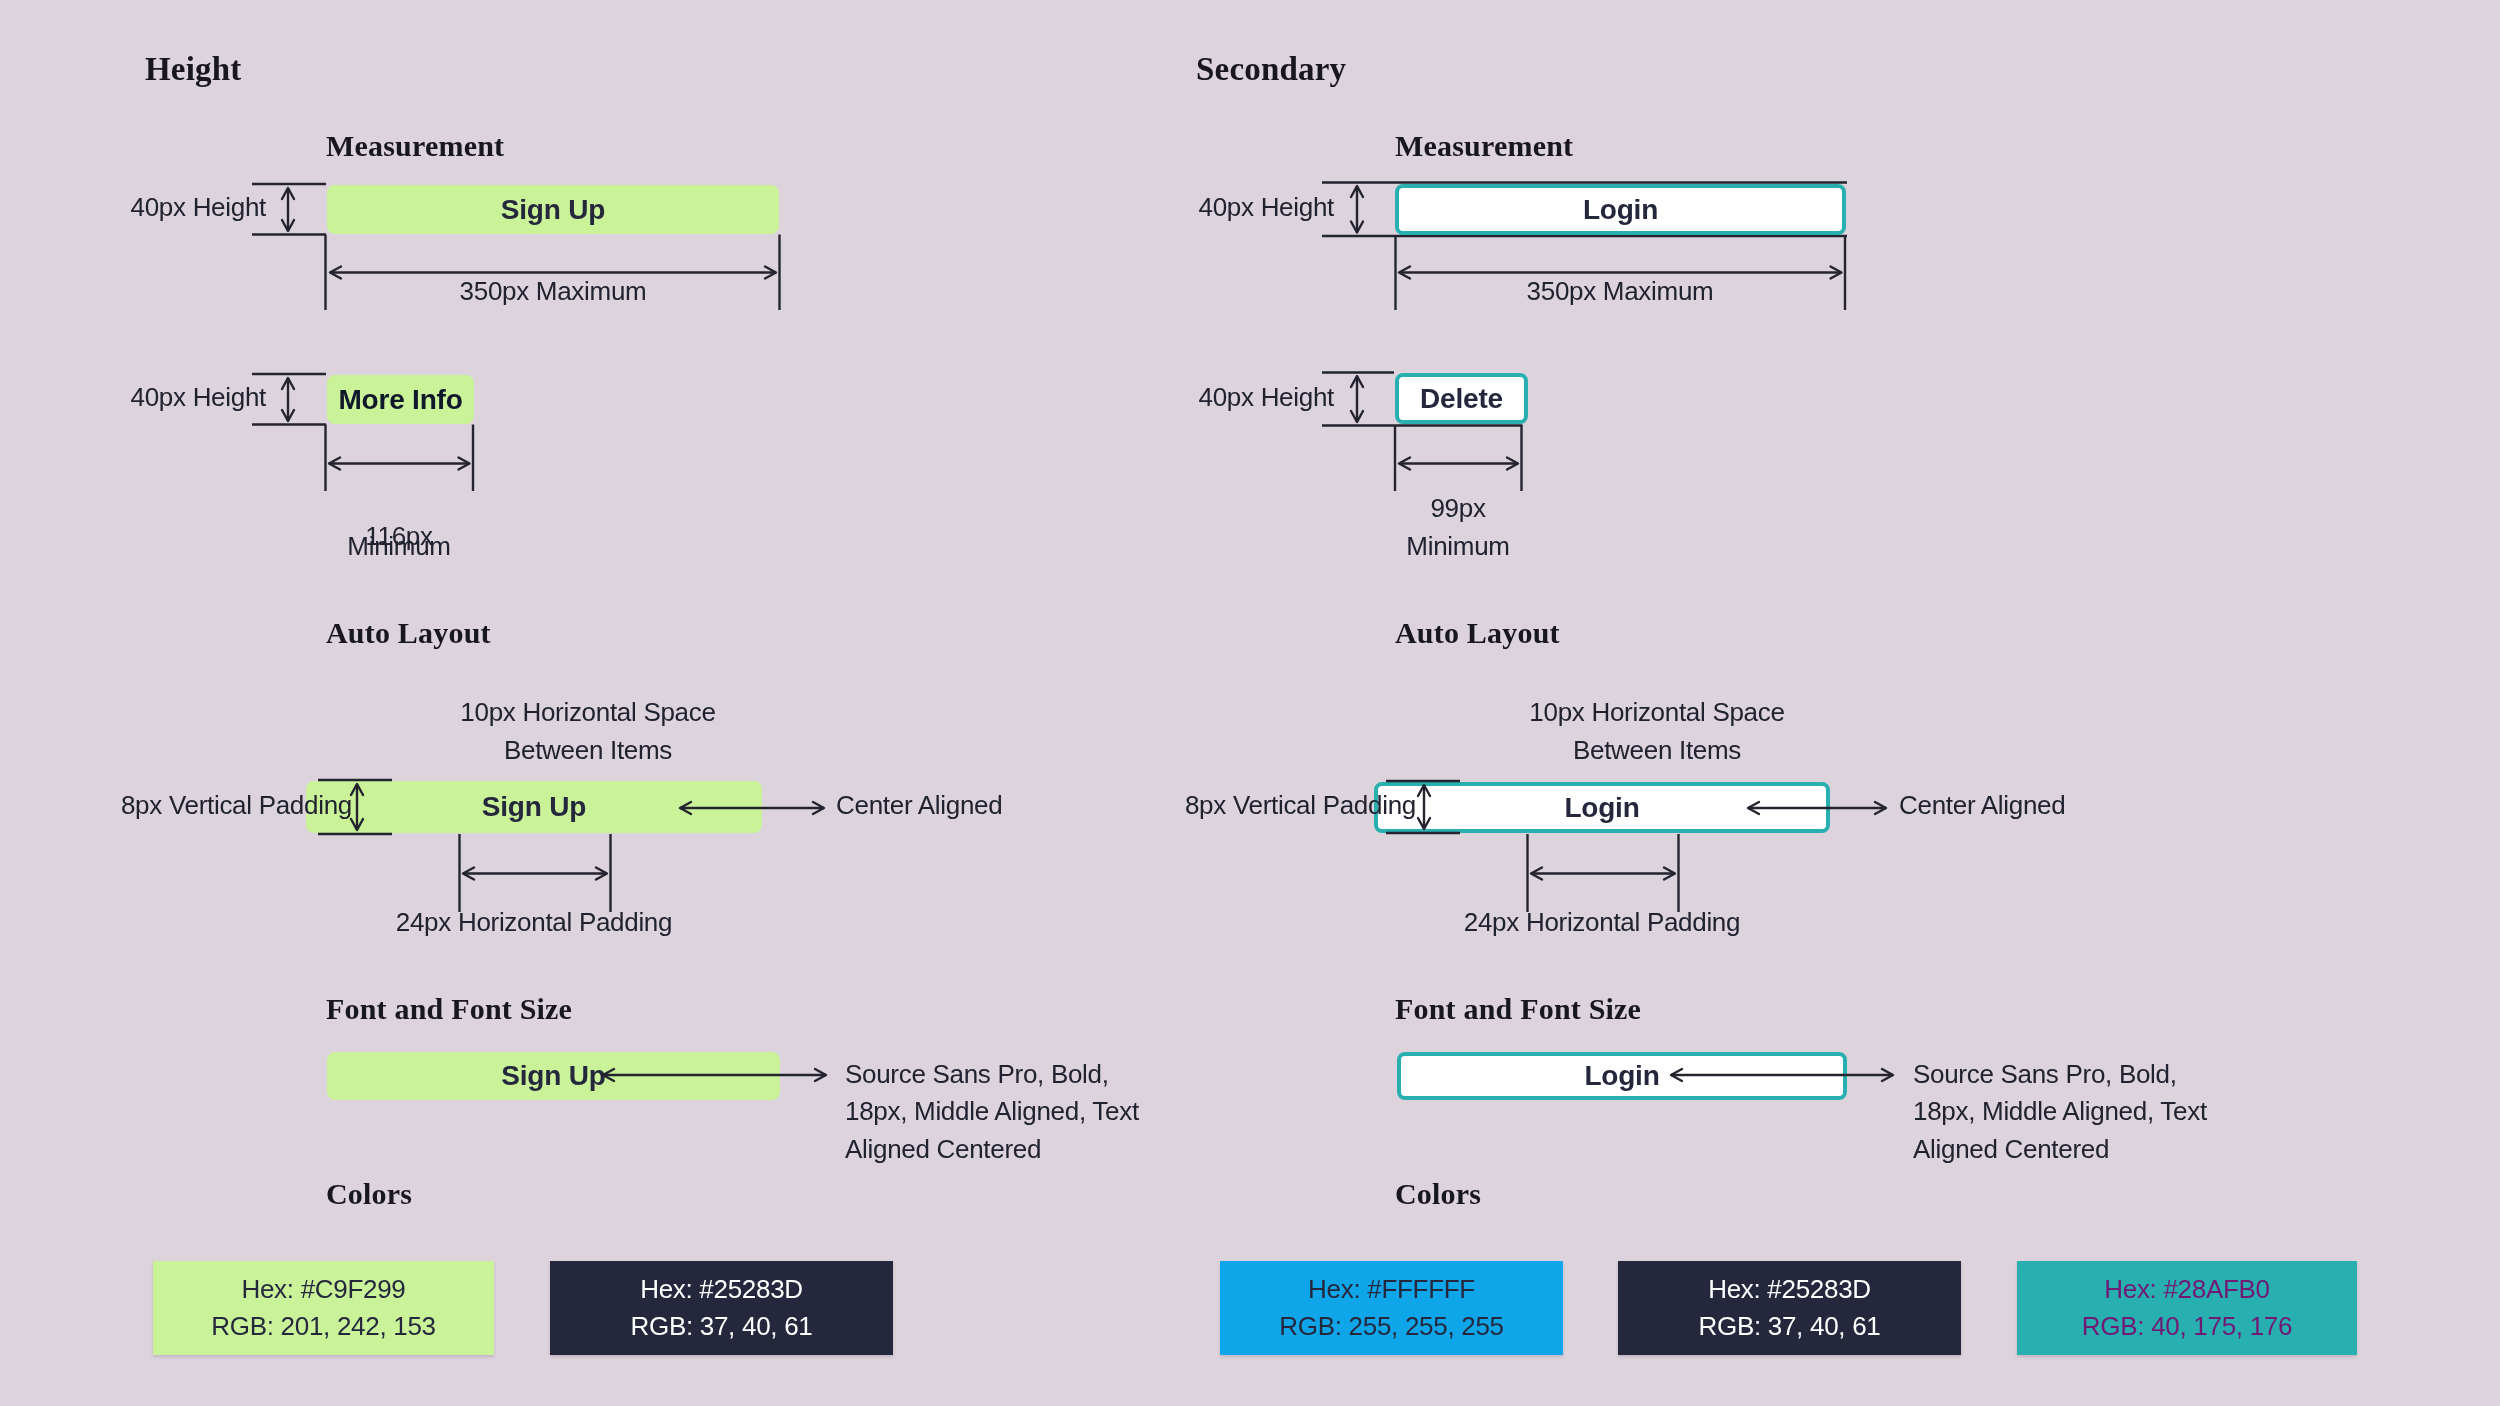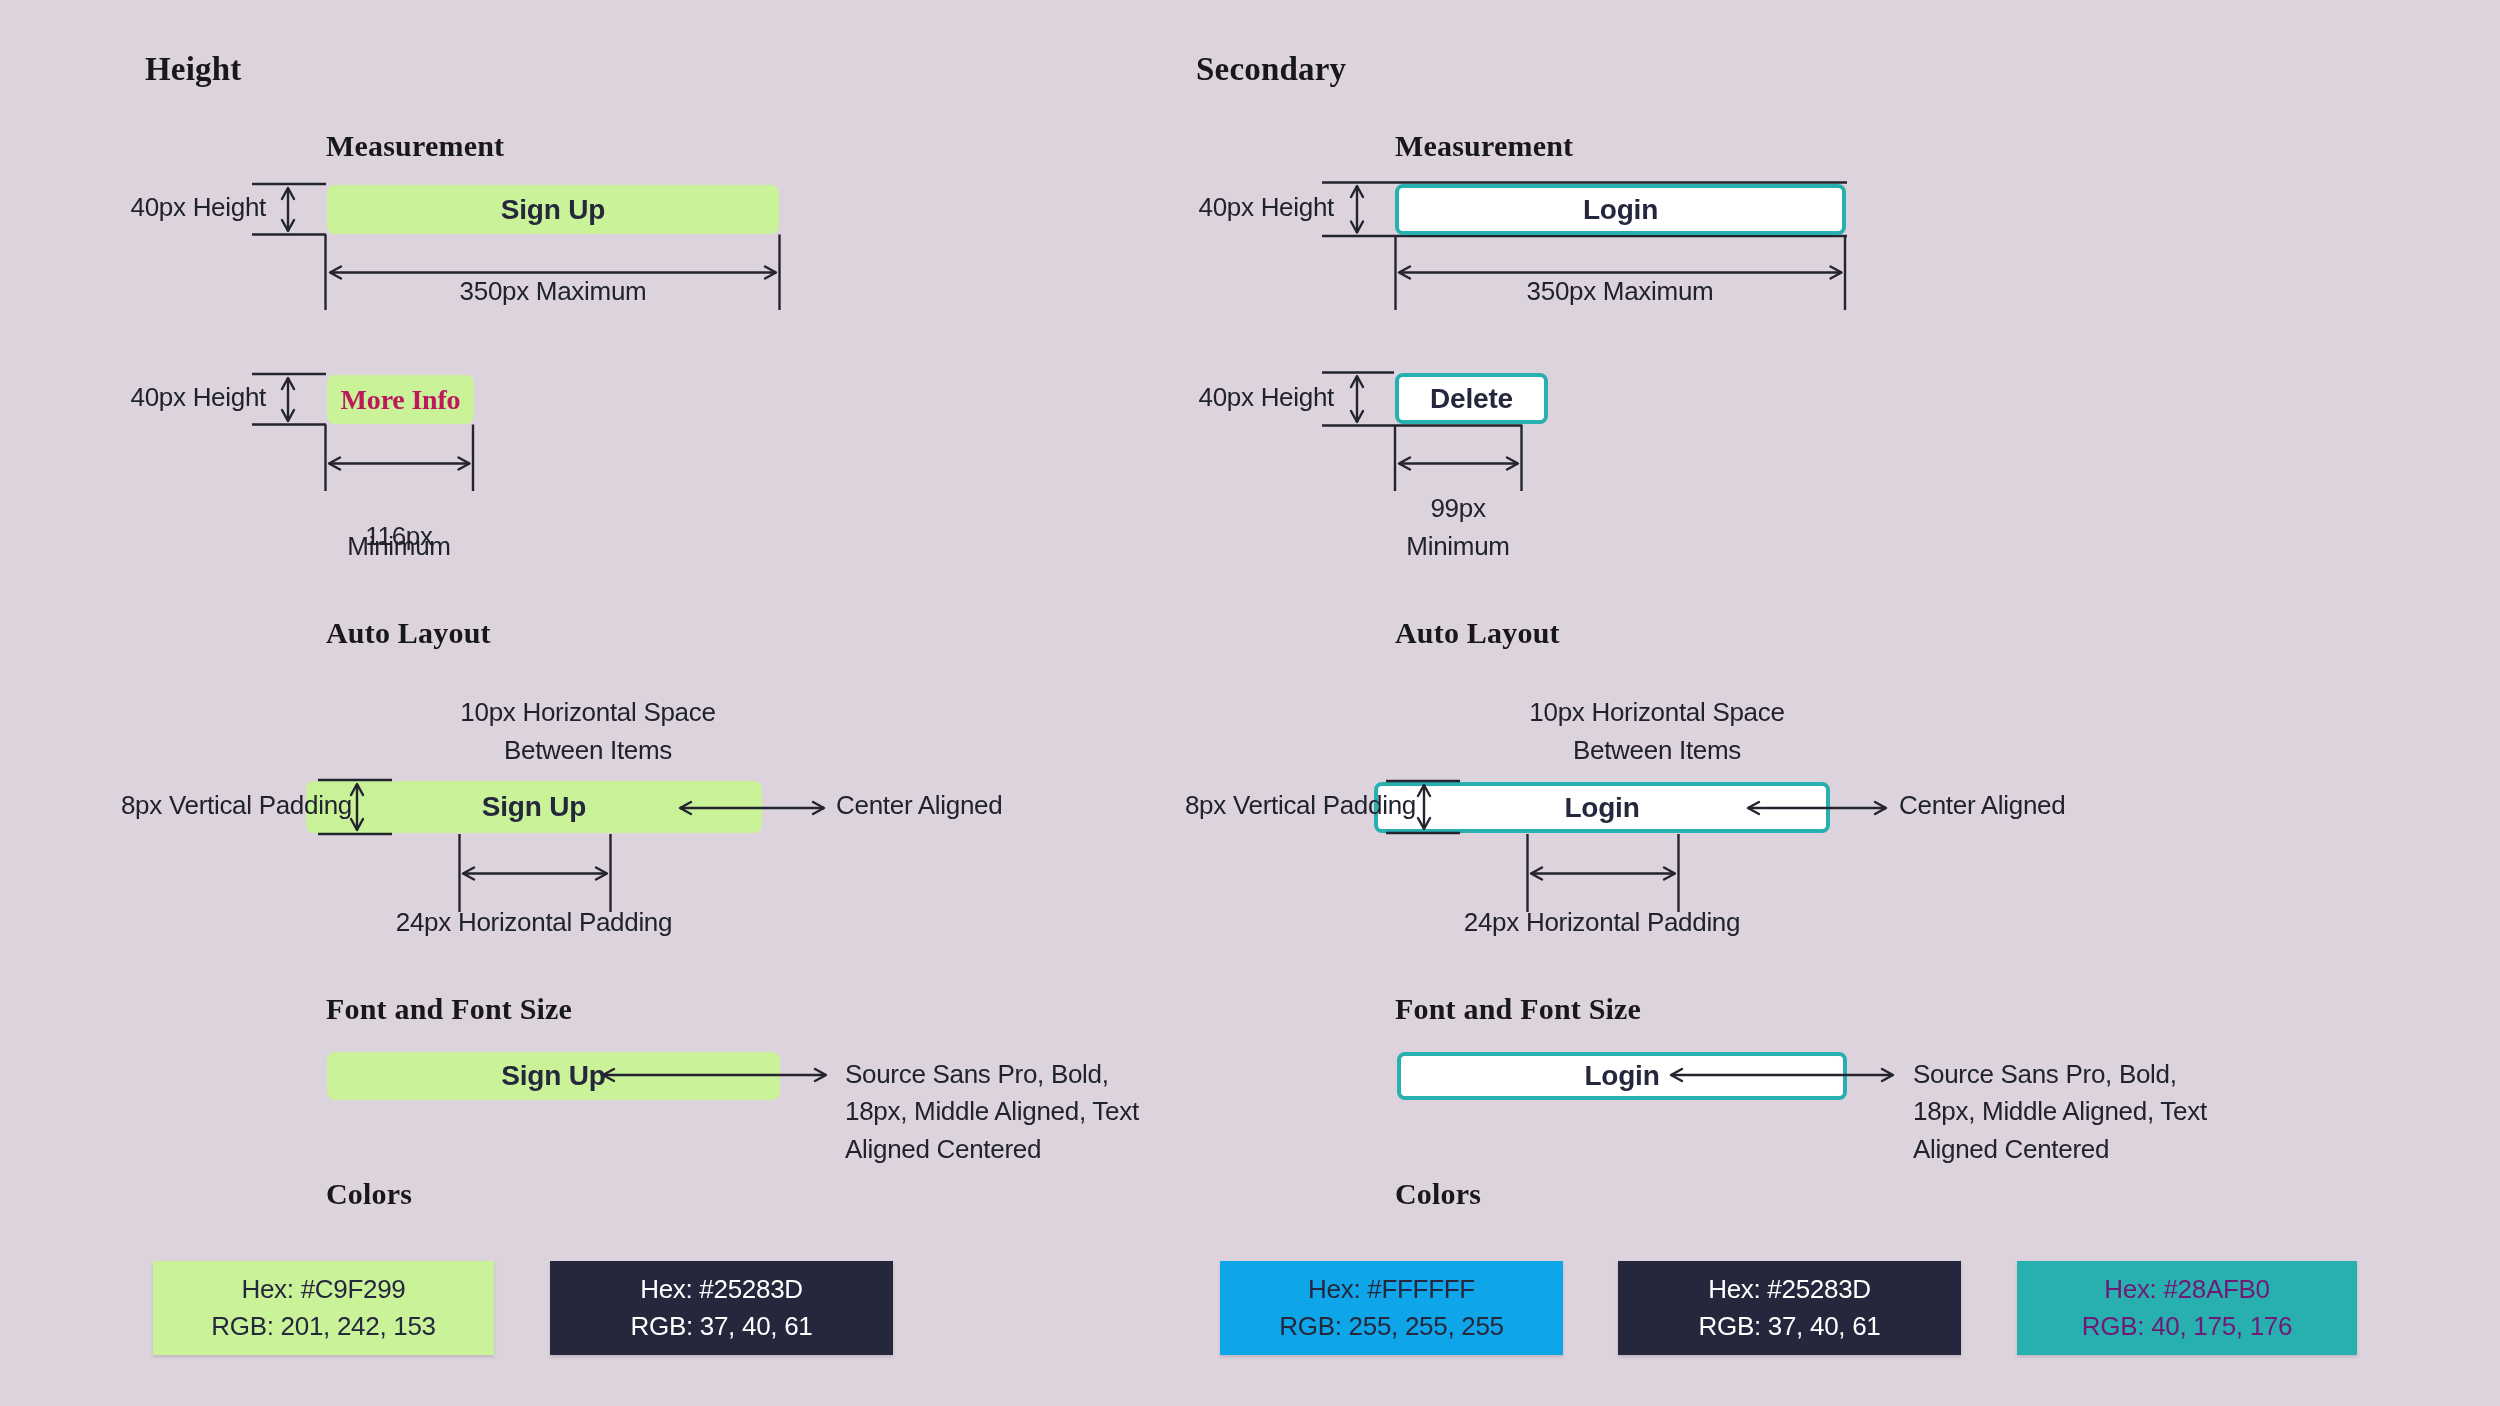--- a/index.html
+++ b/index.html
@@ -95,21 +95,21 @@
   <div class="serif-title lbl" style="left:145px;top:51px;">Height</div>
 
   <div class="serif-h2 lbl" style="left:326px;top:129px;">Measurement</div>
   <div class="ann right lbl" style="right:2234px;top:192px;">40px Height</div>
   <div class="btn" style="left: 327px; top: 185px; width: 452px; height: 49px; background: rgb(201, 242, 153); color: rgb(37, 40, 61);">
     <span>Sign Up</span>
   </div>
   <div class="ann center lbl" style="left:553px;top:276px;">350px Maximum</div>
 
   <div class="ann right lbl" style="right:2234px;top:382px;">40px Height</div>
-  <div class="btn" style="left: 327px; top: 375px; width: 147px; height: 49px; background: rgb(201, 242, 153); color: #be185d; font-family: Liberation Serif, serif;">
+  <div class="btn" style="left: 327px; top: 375px; width: 147px; height: 49px; background: rgb(201, 242, 153); color: #0f172a;">
     <span>More Info</span>
   </div>
   <div class="ann center lbl" style="left:399px;top:493px;margin-top:28px;">116px</div>
   <div class="ann center lbl" style="left:399px;top:531px;">Minimum</div>
 
   <div class="serif-h2 lbl" style="left:326px;top:616px;">Auto Layout</div>
   <div class="ann center lbl" style="left:588px;top:697px;">10px Horizontal Space</div>
   <div class="ann center lbl" style="left:588px;top:735px;">Between Items</div>
   <div class="ann right lbl" style="right:2148px;top:790px;">8px Vertical Padding</div>
   <div class="btn" style="left: 306px; top: 781px; width: 456px; height: 52px; background: rgb(201, 242, 153); color: rgb(37, 40, 61);">
@@ -139,21 +139,21 @@
   <div class="serif-title lbl" style="left:1196px;top:51px;">Secondary</div>
 
   <div class="serif-h2 lbl" style="left:1395px;top:129px;">Measurement</div>
   <div class="ann right lbl" style="right:1166px;top:192px;">40px Height</div>
   <div class="btn btn-secondary" style="left: 1395px; top: 184px; width: 451px; height: 51px; background: rgb(255, 255, 255); color: rgb(37, 40, 61); border-color: rgb(40, 175, 176);">
     <span>Login</span>
   </div>
   <div class="ann center lbl" style="left:1620px;top:276px;">350px Maximum</div>
 
   <div class="ann right lbl" style="right:1166px;top:382px;">40px Height</div>
-  <div class="btn btn-secondary" style="left: 1395px; top: 373px; width: 153px; height: 51px; background: rgb(255, 255, 255); color: rgb(37, 40, 61); border-color: rgb(40, 175, 176);">
+  <div class="btn btn-secondary" style="left: 1395px; top: 373px; width: 133px; height: 51px; background: rgb(255, 255, 255); color: rgb(37, 40, 61); border-color: rgb(40, 175, 176);">
     <span>Delete</span>
   </div>
   <div class="ann center lbl" style="left:1458px;top:493px;">99px</div>
   <div class="ann center lbl" style="left:1458px;top:531px;">Minimum</div>
 
   <div class="serif-h2 lbl" style="left:1395px;top:616px;">Auto Layout</div>
   <div class="ann center lbl" style="left:1657px;top:697px;">10px Horizontal Space</div>
   <div class="ann center lbl" style="left:1657px;top:735px;">Between Items</div>
   <div class="btn btn-secondary" style="left: 1374px; top: 782px; width: 456px; height: 51px; background: rgb(255, 255, 255); color: rgb(37, 40, 61); border-color: rgb(40, 175, 176);">
     <span>Login</span>

